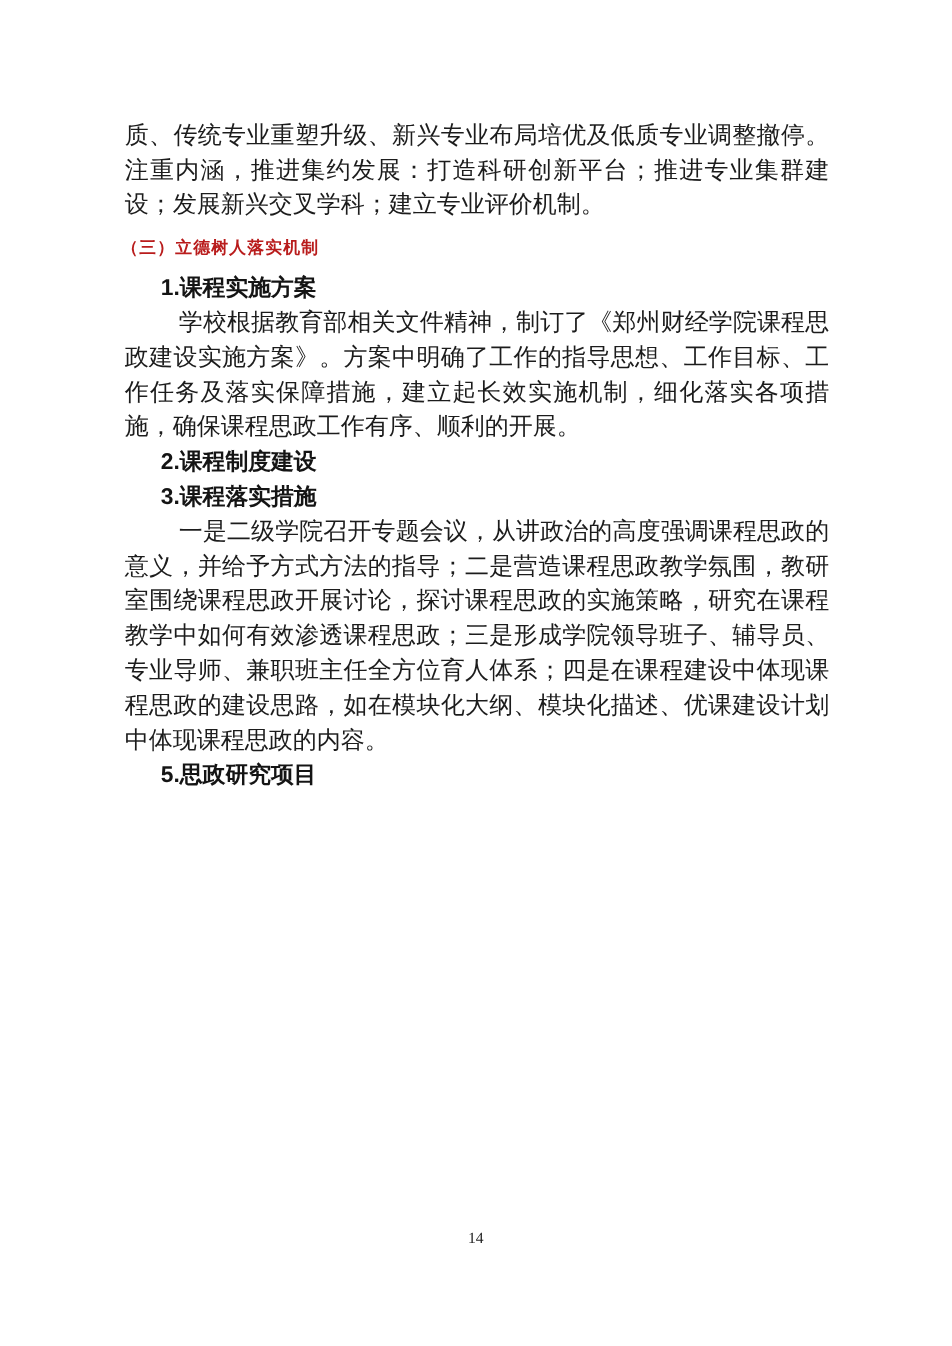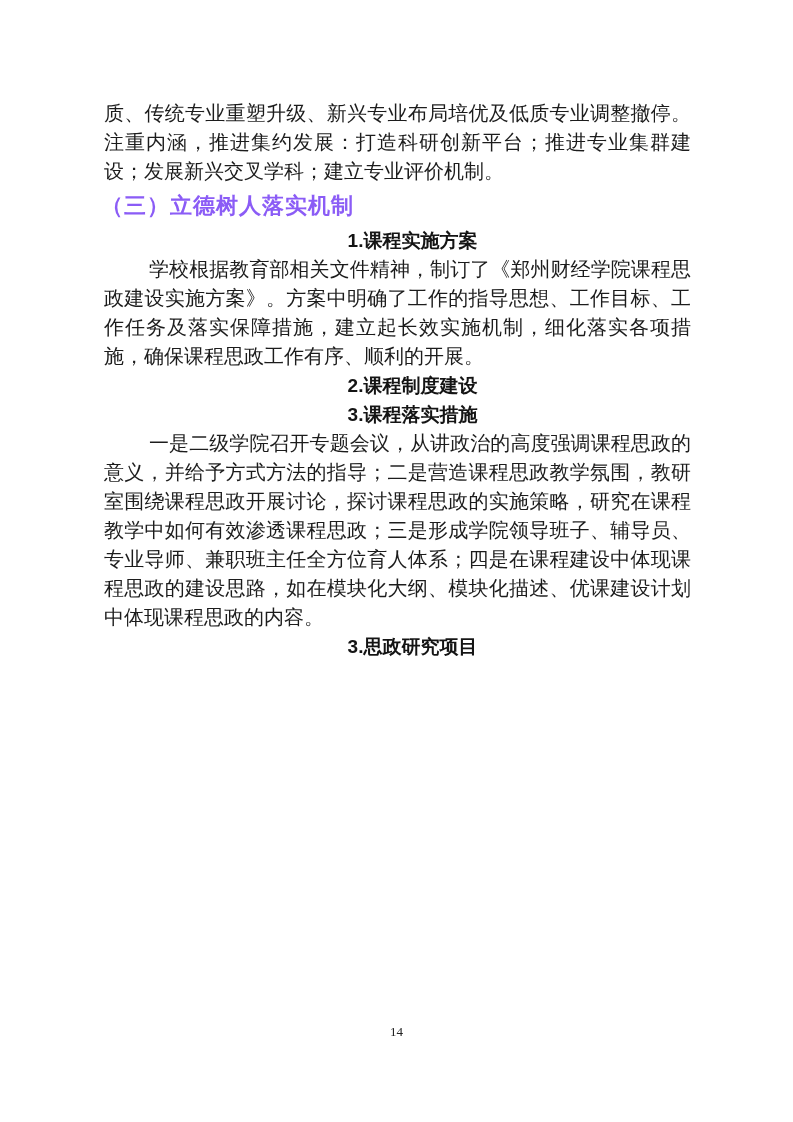--- a/index.html
+++ b/index.html
@@ -34,34 +34,33 @@
   p.body.continues {
     text-indent: 0;
   }
   p.body:empty {
     display: none;
   }
   h2.sec {
     margin: 0 0 0 -3px;
     font-family: "Liberation Sans", "DejaVu Sans", sans-serif;
     font-weight: bold;
-    font-size: 22px;
+    font-size: 14px;
     line-height: 40px;
-    color: #8b5cf6;
+    color: #b91c1c;
     letter-spacing: 1px;
   }
   h3.sub {
     margin: 0;
     font-family: "Liberation Sans", "DejaVu Sans", sans-serif;
     font-weight: bold;
     font-size: 19px;
     line-height: 29px;
     text-indent: 30px;
     color: #141414;
-    text-align: center;
   }
   .footer {
     position: absolute;
     left: 0;
     right: 0;
     top: 1024px;
     text-align: center;
     font-family: "Liberation Serif", "DejaVu Serif", serif;
     font-size: 13px;
     line-height: 16px;
@@ -80,20 +79,20 @@
 
 
     <h3 class="sub">1.课程实施方案</h3>
     <p class="body">学校根据教育部相关文件精神，制订了《郑州财经学院课程思政建设实施方案》。方案中明确了工作的指导思想、工作目标、工作任务及落实保障措施，建立起长效实施机制，细化落实各项措施，确保课程思政工作有序、顺利的开展。</p>
 
     <h3 class="sub">2.课程制度建设</h3>
 
     <h3 class="sub">3.课程落实措施</h3>
     <p class="body">一是二级学院召开专题会议，从讲政治的高度强调课程思政的意义，并给予方式方法的指导；二是营造课程思政教学氛围，教研室围绕课程思政开展讨论，探讨课程思政的实施策略，研究在课程教学中如何有效渗透课程思政；三是形成学院领导班子、辅导员、专业导师、兼职班主任全方位育人体系；四是在课程建设中体现课程思政的建设思路，如在模块化大纲、模块化描述、优课建设计划中体现课程思政的内容。</p>
 
-    <h3 class="sub">3.思政研究项目</h3>
+    <h3 class="sub">5.思政研究项目</h3>
 
   </div>
 
   <div class="footer">
     <span>14</span>
   </div>
 </div>
 
 </body></html>

